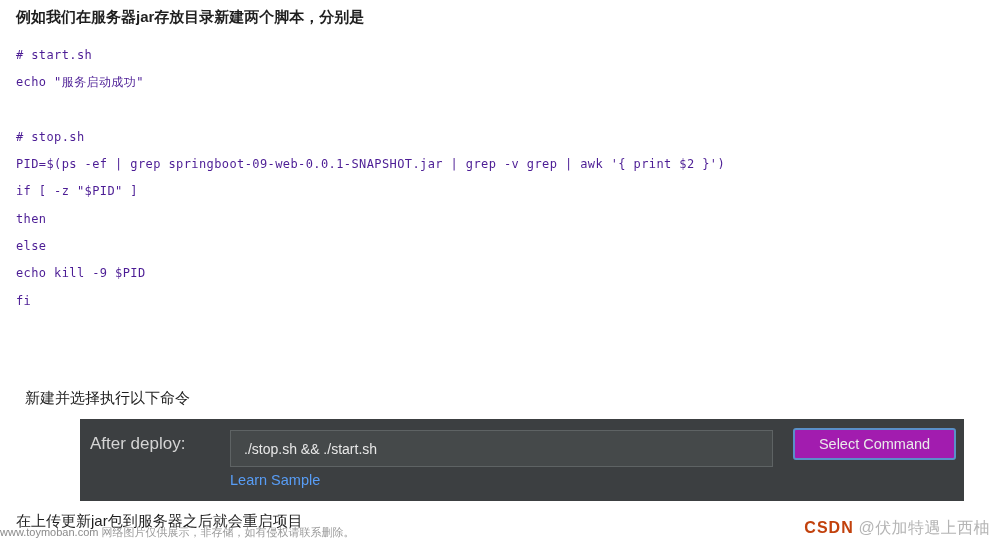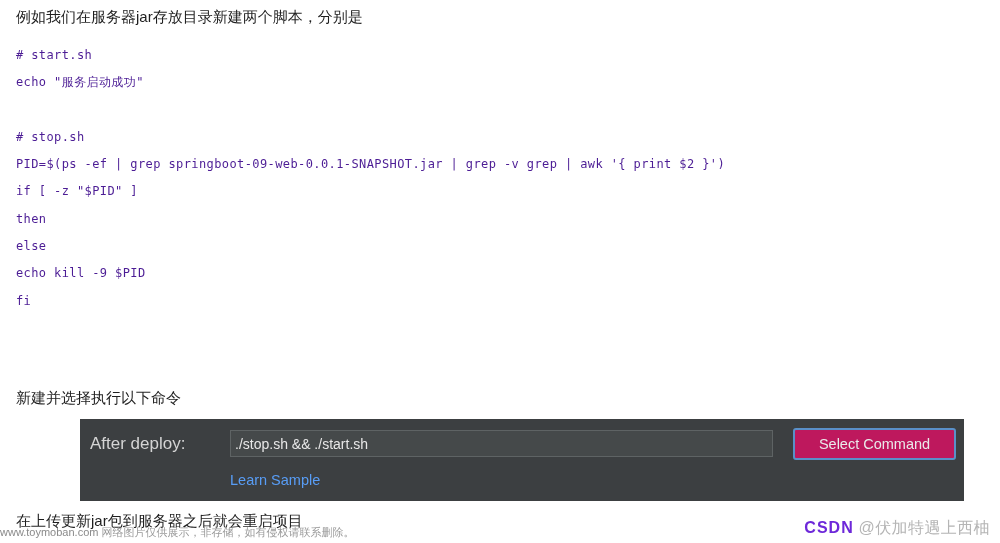--- a/index.html
+++ b/index.html
@@ -21,22 +21,22 @@
     height: 543px;
   }
   .para {
     position: absolute;
     left: 16px;
     font-size: 15px;
     line-height: 20px;
     color: #1f1f1f;
     white-space: nowrap;
   }
-  .para-top { top: 7px; }
-  .para-mid { top: 388px; }
+  .para-top { top: 7px; font-weight: bold; }
+  .para-mid { top: 388px; margin-left: 9px; }
   .para-bottom { top: 511px; }
 
   .code-block {
     position: absolute;
     left: 16px;
     top: 42px;
     width: 900px;
   }
   .code-line {
     font-family: "DejaVu Sans Mono", monospace;
@@ -68,47 +68,47 @@
     font-size: 17px;
     color: #d4d4d4;
     font-family: "Liberation Sans", sans-serif;
     white-space: nowrap;
   }
   .deploy-input {
     position: absolute;
     left: 230px;
     top: 430px;
     width: 543px;
-    height: 27px;
+    height: 37px;
     background: #45494a;
     border: 1px solid #5e6364;
     box-sizing: border-box;
     display: flex;
     align-items: center;
-    padding-left: 4px;
+    padding-left: 13px;
     font-size: 14px;
     color: #e8e8e8;
     font-family: "Liberation Sans", sans-serif;
   }
   .deploy-link {
     position: absolute;
     left: 230px;
     top: 472px;
     font-size: 14.5px;
     color: #589df6;
     font-family: "Liberation Sans", sans-serif;
     white-space: nowrap;
   }
   .select-btn {
     position: absolute;
     left: 793px;
     top: 428px;
     width: 163px;
     height: 32px;
-    background: #be185d;
+    background: #a21caf;
     border: 2px solid #5a90c9;
     border-radius: 3px;
     box-sizing: border-box;
     display: flex;
     align-items: center;
     justify-content: center;
     font-size: 14.5px;
     color: #eaeaea;
     font-family: "Liberation Sans", sans-serif;
   }
@@ -131,21 +131,21 @@
     position: absolute;
     right: 10px;
     top: 518px;
     font-size: 16px;
     color: #b5b5b5;
     font-family: "Liberation Sans", sans-serif;
     white-space: nowrap;
     letter-spacing: 0.4px;
   }
   .wm-right .csdn {
-    color: #6d28d9;
+    color: #c2410c;
     font-weight: bold;
     letter-spacing: 1px;
   }
 </style>
 </head>
 <body>
 
 <div class="page">
 
   <div class="para para-top">例如我们在服务器jar存放目录新建两个脚本，分别是</div>

